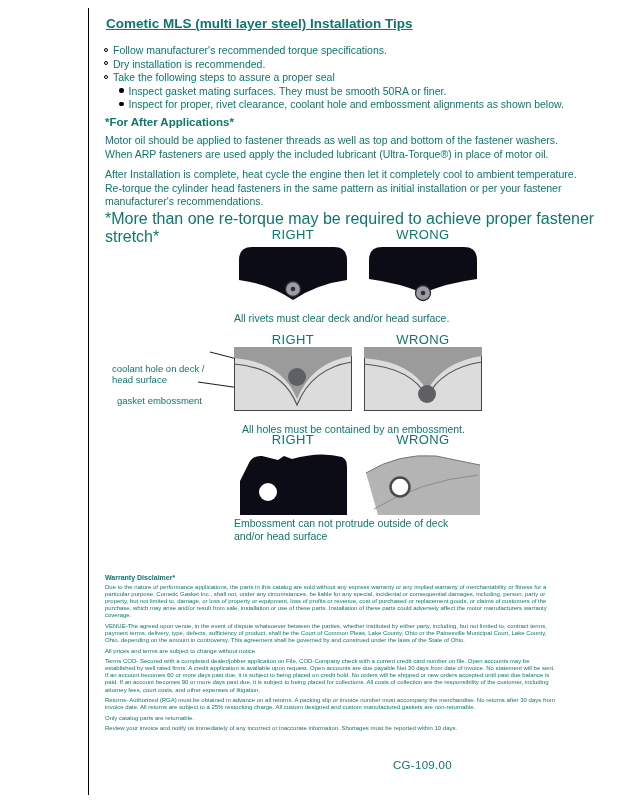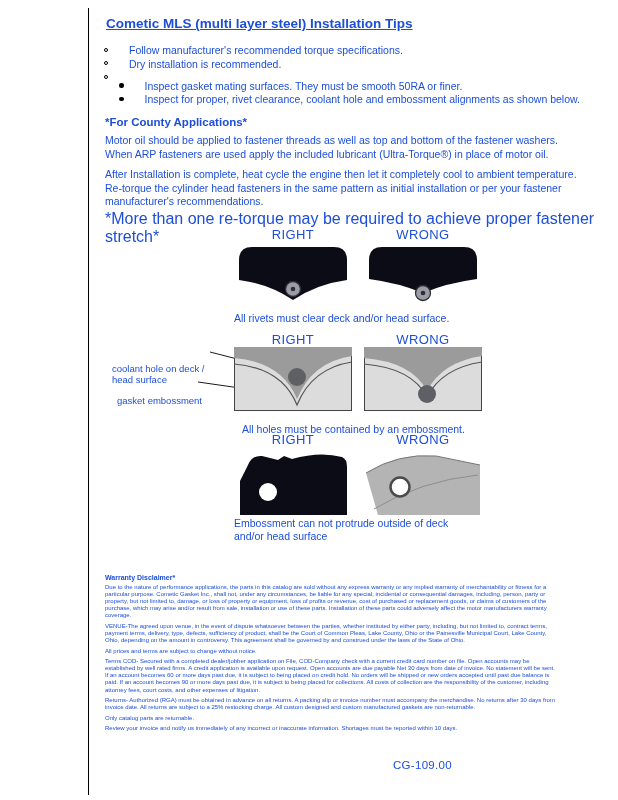--- a/index.html
+++ b/index.html
@@ -1,25 +1,25 @@
 <!DOCTYPE html>
 <html><head>
 <meta charset="utf-8">
 <style>
   * { box-sizing: border-box; }
   html,body { margin:0; padding:0; background:#ffffff; }
   .page { position:relative; width:618px; height:800px; background:#ffffff;
-          font-family:"Liberation Sans", sans-serif; color:#1d4ed8; overflow:hidden; }
+          font-family:"Liberation Sans", sans-serif; color:#0f766e; overflow:hidden; }
   .vrule { position:absolute; left:88px; top:8px; width:1px; height:787px; background:#000; }
 
   .title { position:absolute; left:106px; top:16px; margin:0; font-size:13.5px;
            font-weight:700; text-decoration:underline; }
 
   .tips { position:absolute; left:104px; top:44px; font-size:10.5px; line-height:1.2; width:480px; }
-  .tline { display:flex; margin-bottom:1px;gap:16px; }
+  .tline { display:flex; margin-bottom:1px; }
   .b-h { flex:none; width:4px; height:4px; border:1px solid #000; border-radius:50%; margin:3.5px 5px 0 0; }
   .b-s { flex:none; width:4.5px; height:4.5px; background:#000; border-radius:50%; margin:3.5px 5px 0 0; }
   .sub { margin-left:15px; }
 
   .diesel-h { position:absolute; left:105px; top:116px; margin:0; font-size:11.5px; font-weight:700; }
   .para { position:absolute; left:105px; width:478px; margin:0; font-size:10.5px; line-height:1.3; }
   .para1 { top:134px; }
   .para2 { top:168px; }
   .note { position:absolute; left:105px; top:210px; font-size:16px; }
 
@@ -58,32 +58,33 @@
     <div class="tline">
       <span class="b-h"></span>
       <span>Follow manufacturer's recommended torque specifications.</span>
     </div>
     <div class="tline">
       <span class="b-h"></span>
       <span>Dry installation is recommended.</span>
     </div>
     <div class="tline">
       <span class="b-h"></span>
+      <span>Take the following steps to assure a proper seal</span>
     </div>
     <div class="tline sub">
       <span class="b-s"></span>
       <span>Inspect gasket mating surfaces.  They must be smooth 50RA or finer.</span>
     </div>
     <div class="tline sub">
       <span class="b-s"></span>
       <span>Inspect for proper, rivet clearance, coolant hole and embossment alignments as shown below.</span>
     </div>
   </div>
 
-  <h2 class="diesel-h">*For County Applications*</h2>
+  <h2 class="diesel-h">*For After Applications*</h2>
   <p class="para para2">After Installation is complete, heat cycle the engine then let it completely cool to ambient temperature. Re-torque the cylinder head fasteners in the same pattern as initial installation or per your fastener manufacturer's recommendations.</p>
   <p class="para para1">Motor oil should be applied to fastener threads as well as top and bottom of the fastener washers. When ARP fasteners are used apply the included lubricant (Ultra-Torque®) in place of motor oil.</p>
   <div class="note">*More than one re-torque may be required to achieve proper fastener stretch*</div>
 
   <div class="dlabel dl-left r1">RIGHT</div>
   <div class="dlabel dl-right r1">WRONG</div>
   <div class="dimg di-left ir1">
     <svg width="118" height="66" viewBox="0 0 118 66">
       <path d="M5,66 V17 Q5,4 18,4 H100 Q113,4 113,17 V66 Z" fill="#0c0c16"></path>
       <path d="M5,66 V37 Q35,41 59,57 Q83,41 113,37 V66 Z" fill="#ffffff"></path>

